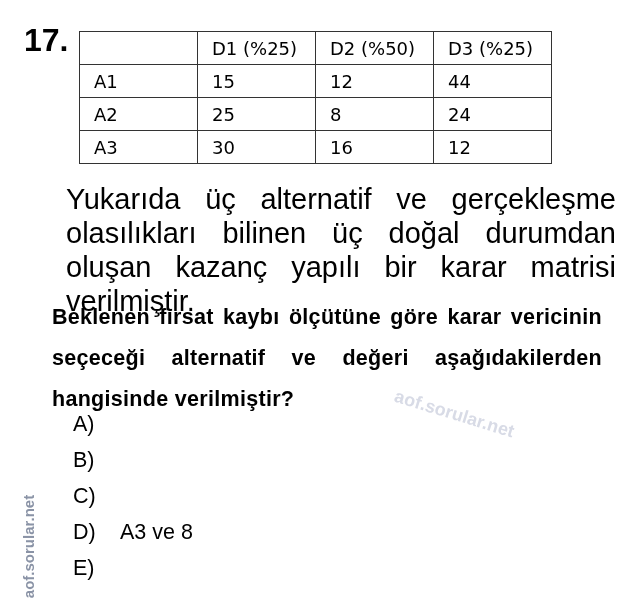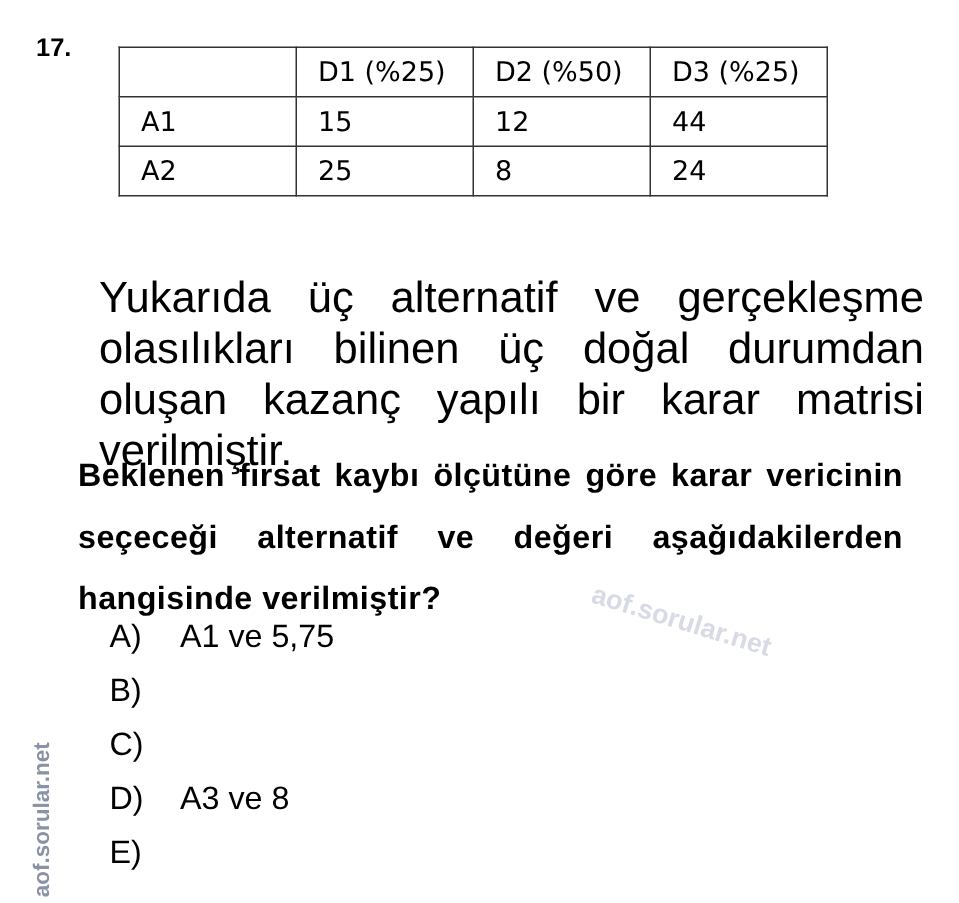--- a/index.html
+++ b/index.html
@@ -1,17 +1,17 @@
 <!DOCTYPE html>
 <html><head>
 <meta charset="utf-8">
 <style>
   html, body { margin:0; padding:0; background:#ffffff; }
   body { width:639px; height:602px; position:relative; overflow:hidden; font-family:"Liberation Sans", sans-serif; color:#000; }
-  .qnum { position:absolute; left:24px; top:22px; font-size:17px; font-weight:bold; font-family:"Liberation Sans", sans-serif; }
+  .qnum { position:absolute; left:24px; top:22px; font-size:32px; font-weight:bold; font-family:"Liberation Sans", sans-serif; }
   table.matrix { position:absolute; left:79px; top:31px; border-collapse:collapse; font-family:"DejaVu Sans", sans-serif; font-size:18px; }
   table.matrix td { border:1.5px solid #333; width:118px; height:33px; padding:0 0 0 14px; box-sizing:border-box; vertical-align:middle; }
   .intro { position:absolute; left:66px; top:182px; width:550px; font-size:29px; line-height:34px; text-align:justify; text-align-last:left; }
   .question { position:absolute; left:52px; top:297px; width:550px; font-size:21.5px; line-height:41px; font-weight:bold; text-align:justify; text-align-last:left; letter-spacing:0.3px; }
   .options { position:absolute; left:73px; top:406px; font-size:21.5px; }
   .opt { height:36px; line-height:36px; display:flex; }
   .opt .letter { width:47px; }
   .wm-diag { position:absolute; left:398px; top:386px; font-size:18px; font-weight:bold; color:#d8dbe6; transform:rotate(17deg); transform-origin:left top; }
   .wm-side { position:absolute; left:-27px; top:538px; font-size:15px; font-weight:bold; color:#8a93a6; transform:rotate(-90deg); transform-origin:center; width:110px; text-align:center; }
 </style>
@@ -33,33 +33,38 @@
     <td>15</td>
     <td>12</td>
     <td>44</td>
   </tr>
   <tr>
     <td>A2</td>
     <td>25</td>
     <td>8</td>
     <td>24</td>
   </tr>
+  <tr>
+    <td>A3</td>
+    <td>30</td>
+    <td>16</td>
+    <td>12</td>
+  </tr>
 </tbody>
   </table>
 
 <div class="intro">Yukarıda üç alternatif ve gerçekleşme olasılıkları bilinen üç doğal durumdan oluşan kazanç yapılı bir karar matrisi verilmiştir.</div>
 
 <div class="question">Beklenen fırsat kaybı ölçütüne göre karar vericinin seçeceği alternatif ve değeri aşağıdakilerden hangisinde verilmiştir?</div>
 
 <div class="wm-diag">aof.sorular.net</div>
 
 <div class="options">
   <div class="opt">
     <span class="letter">A)</span>
-    <span>A1 ve 5,75</span>
   </div>
   <div class="opt">
     <span class="letter">B)</span>
   </div>
   <div class="opt">
     <span class="letter">C)</span>
   </div>
   <div class="opt">
     <span class="letter">D)</span>
     <span>A3 ve 8</span>

